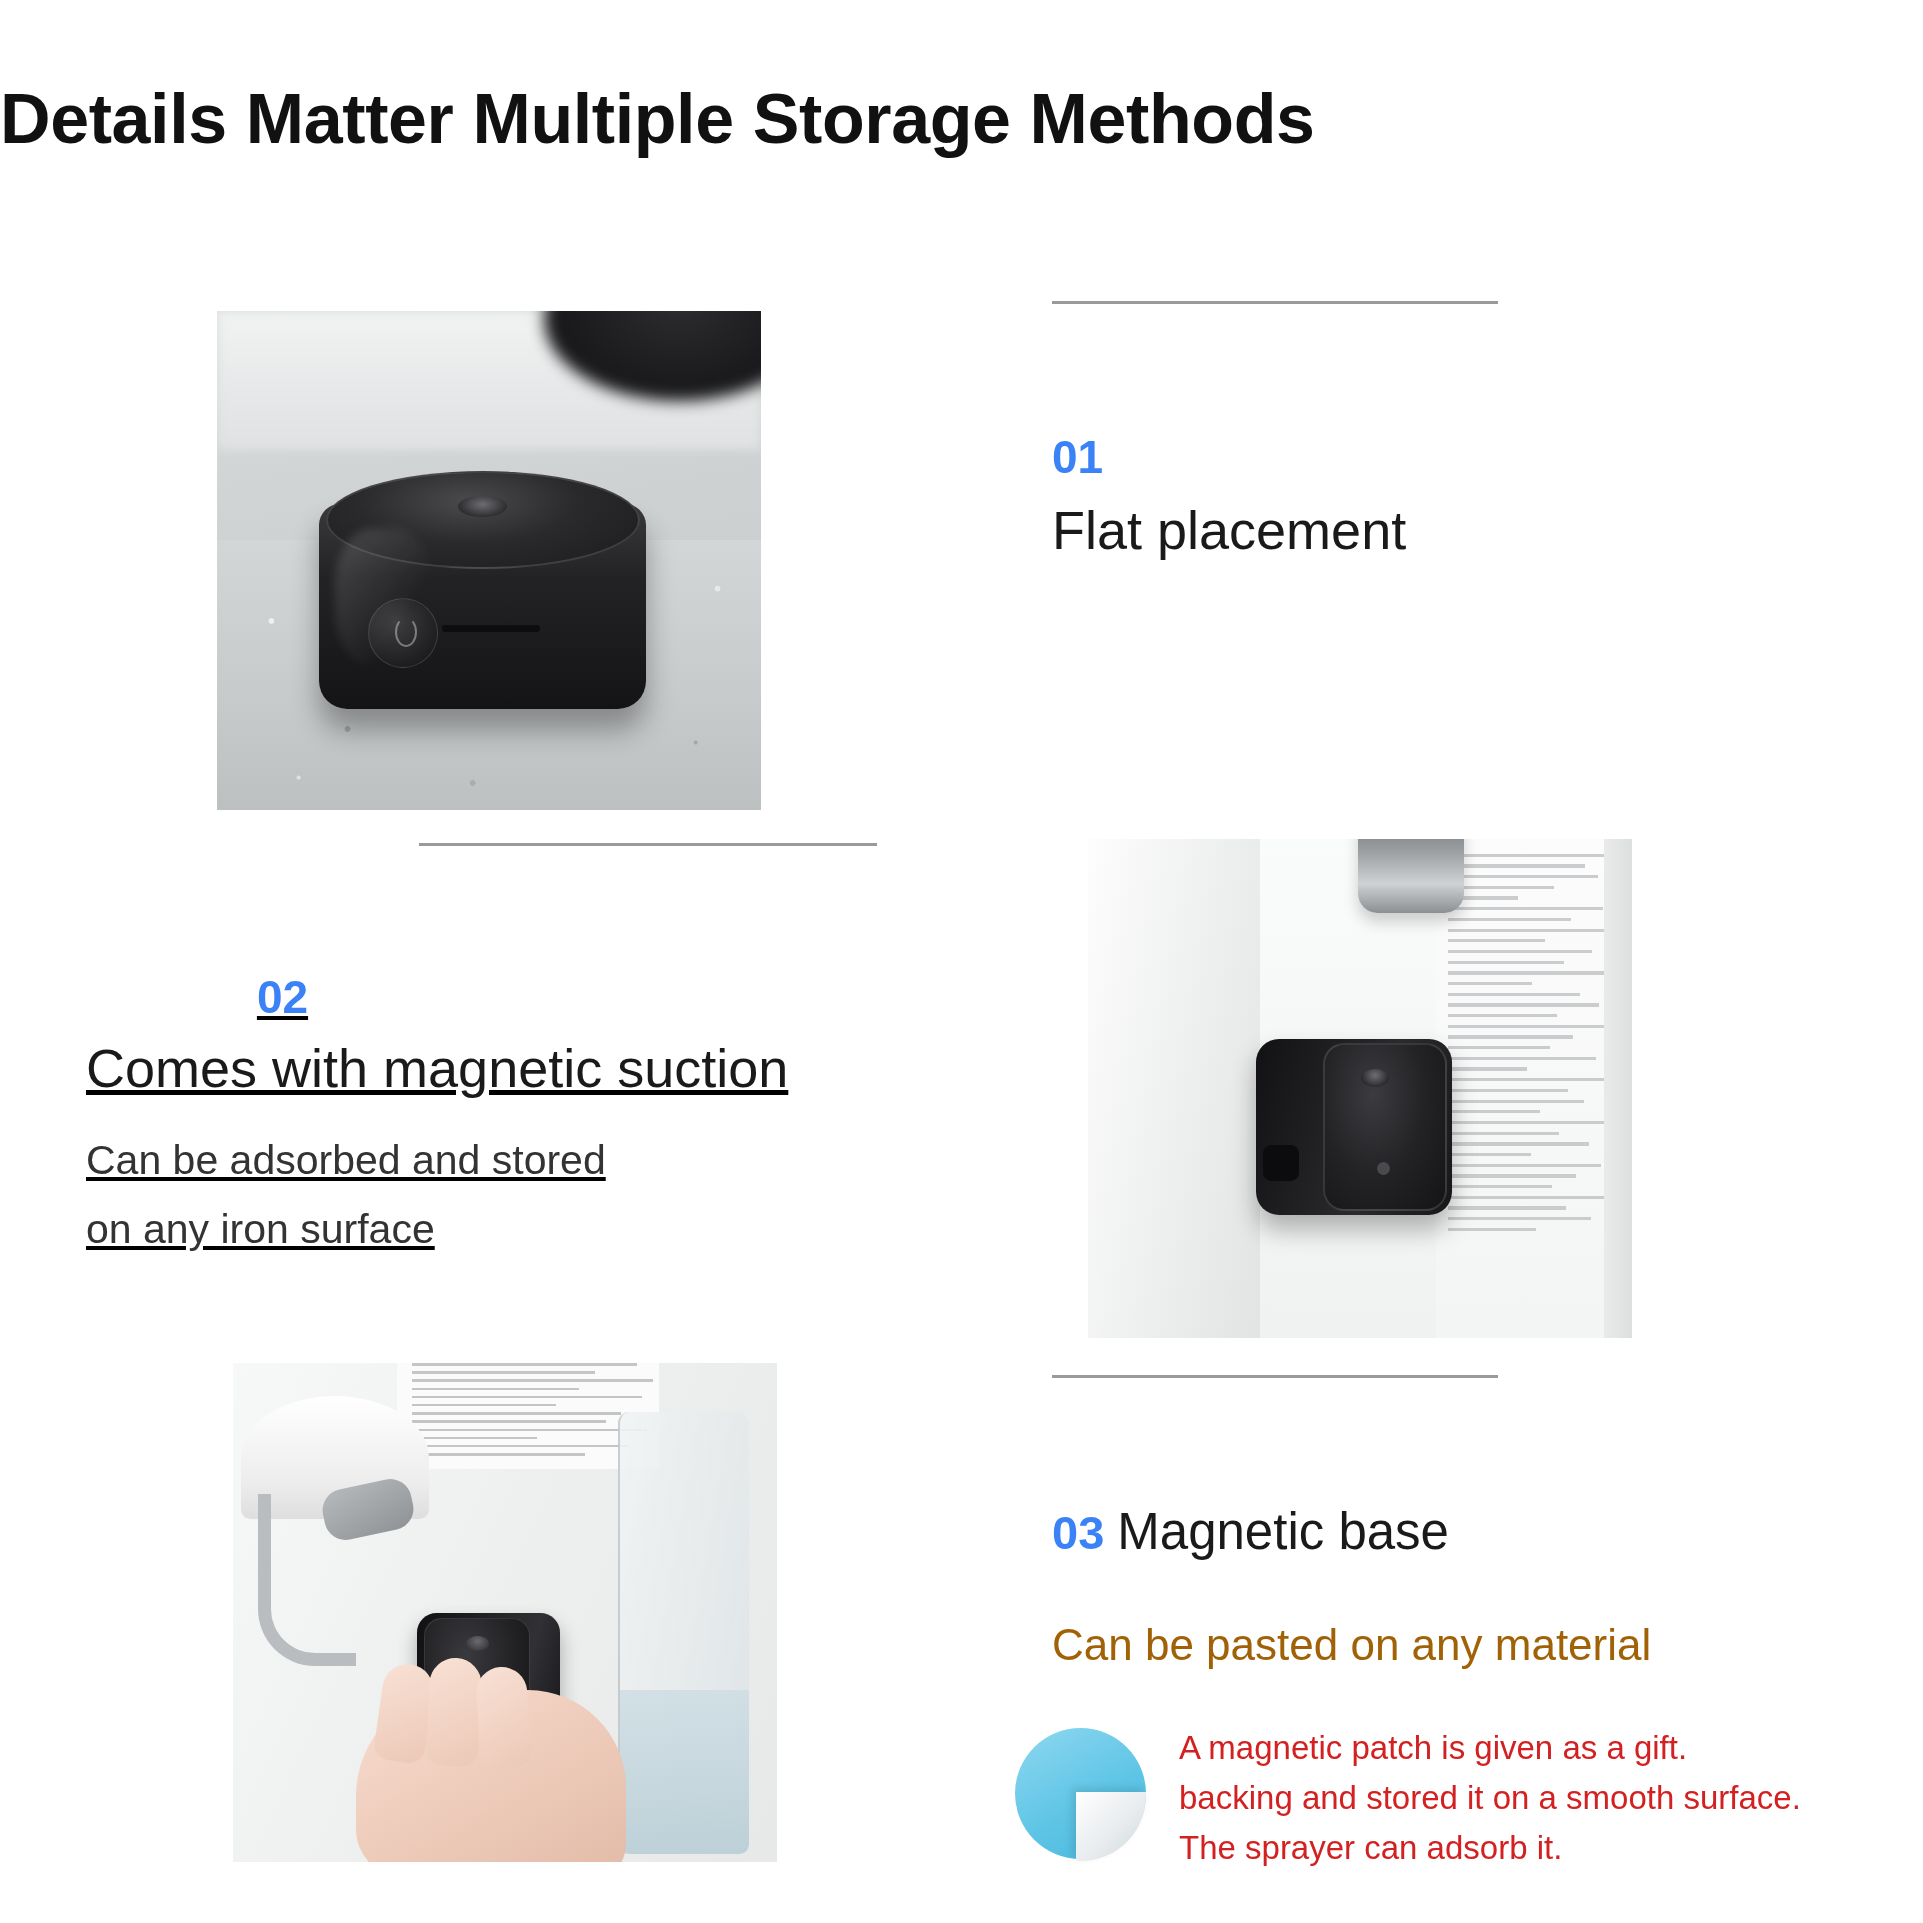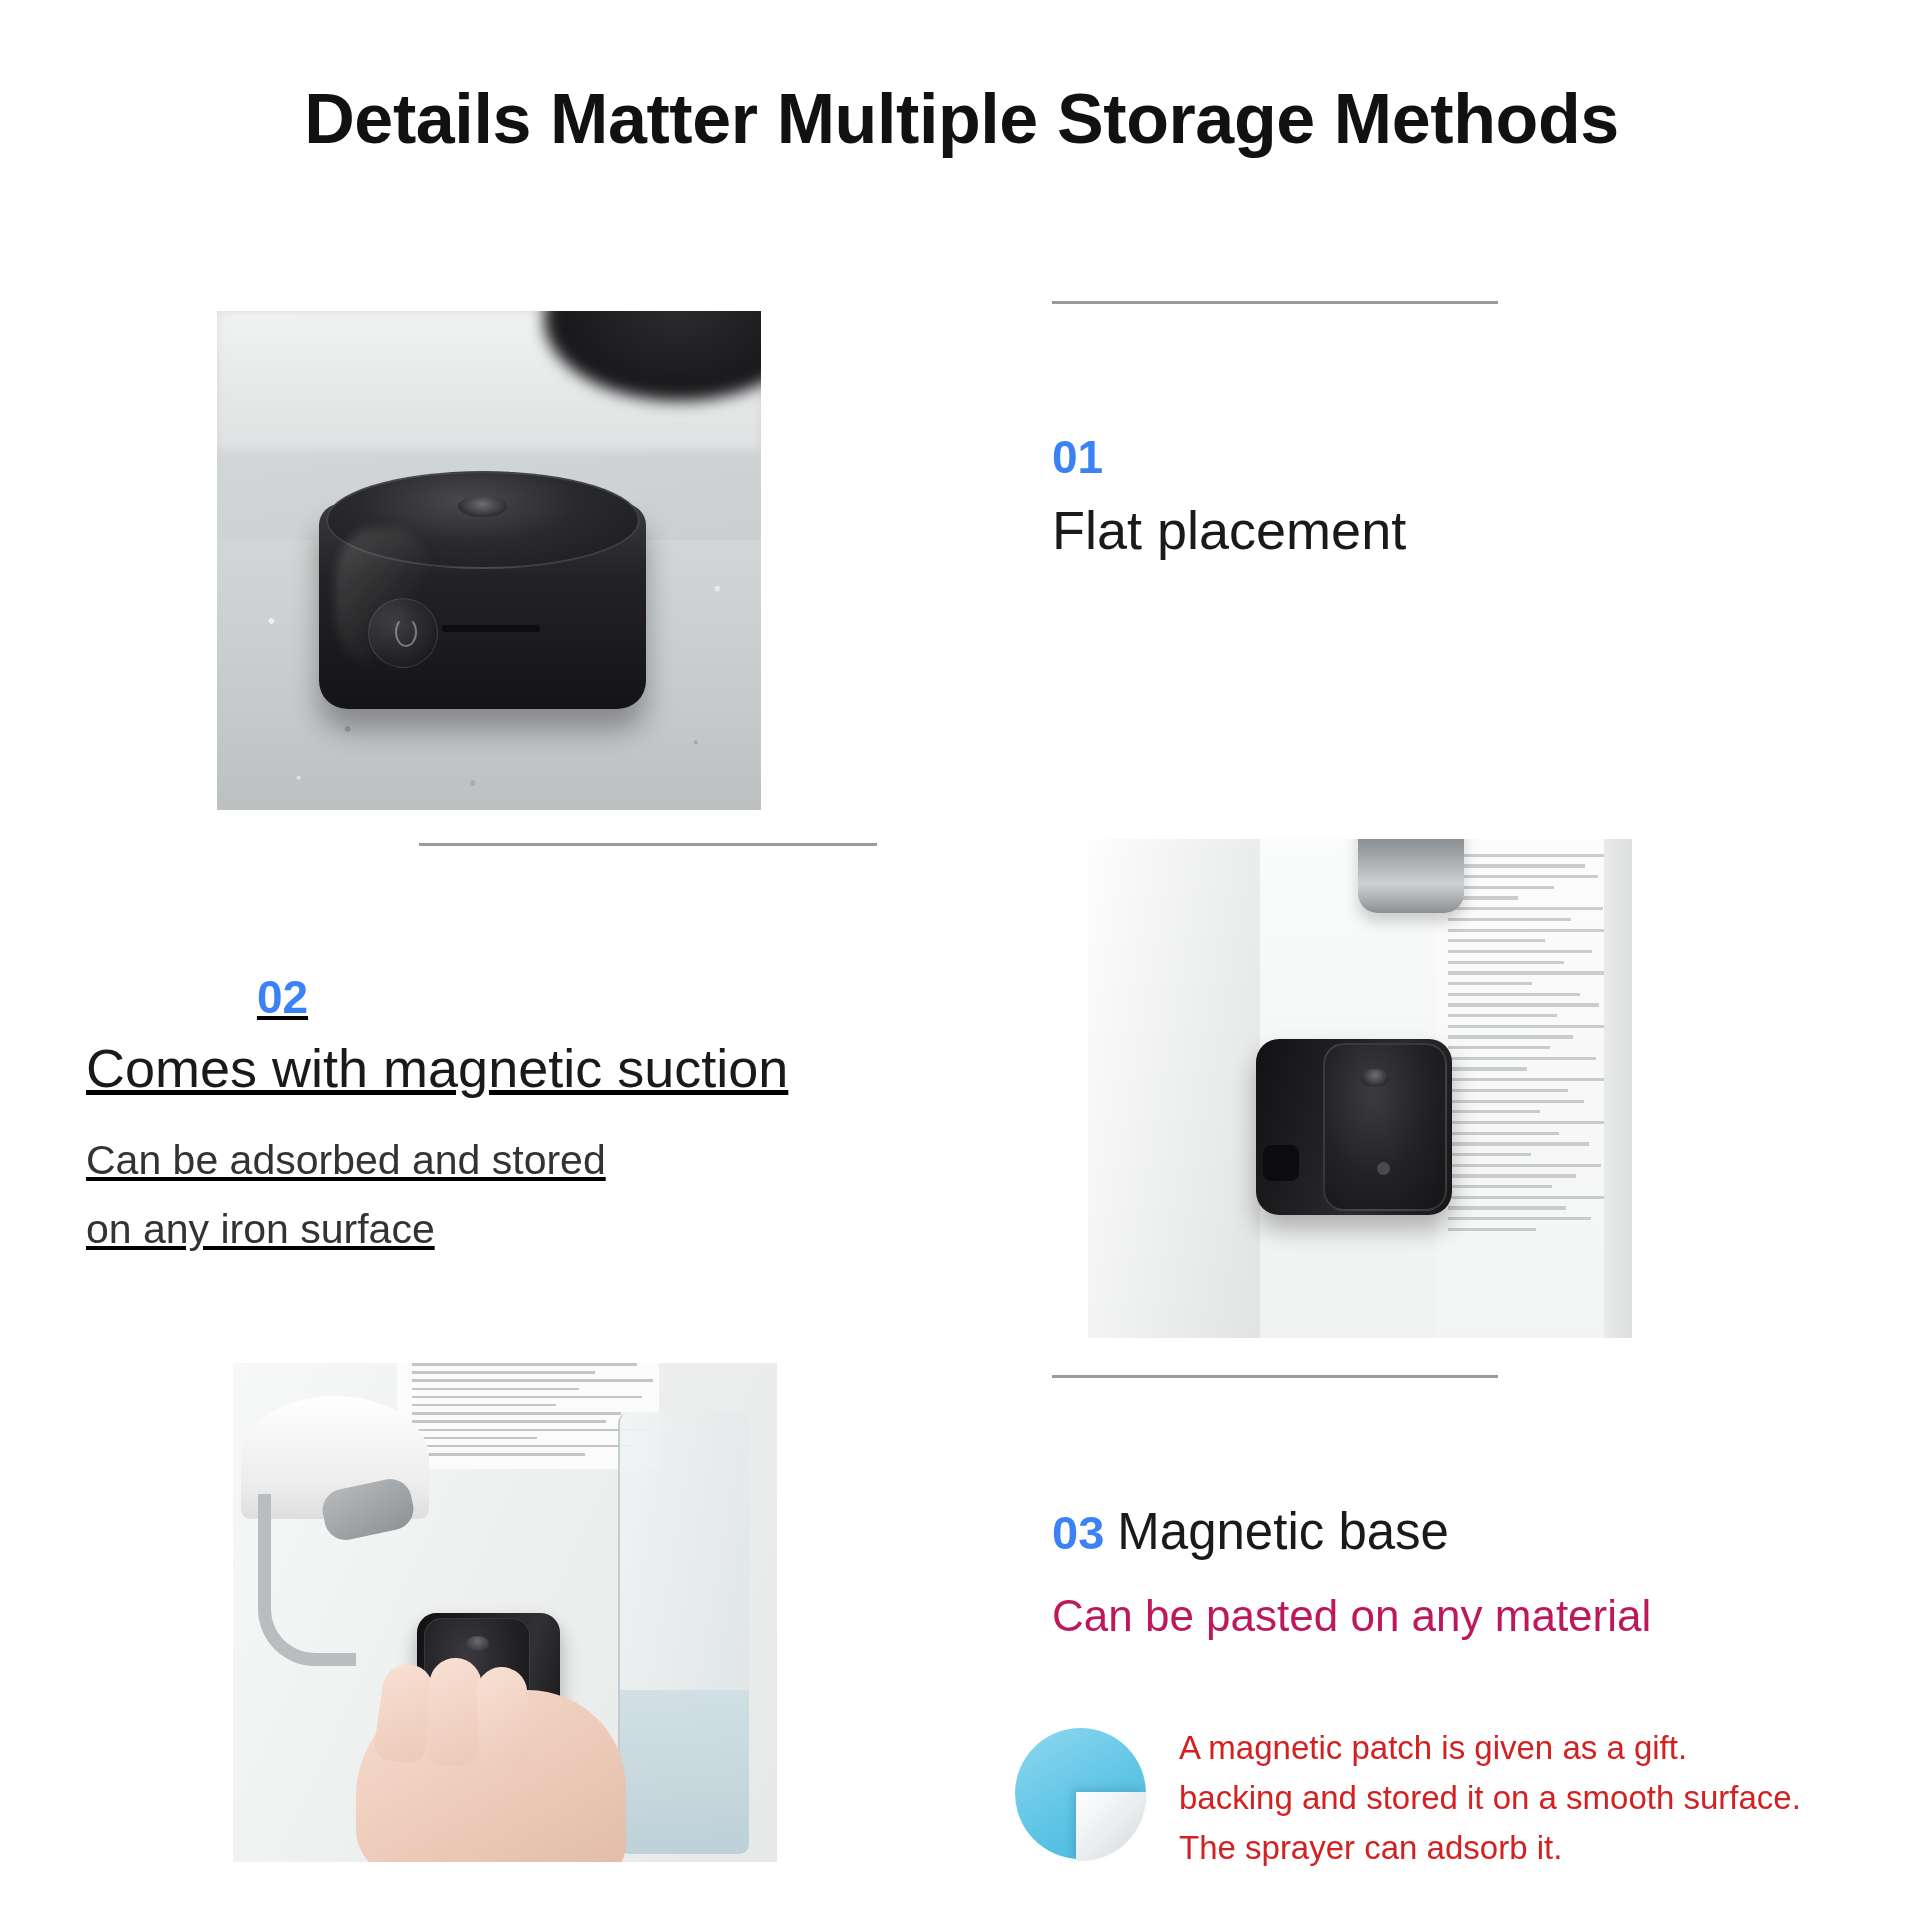--- a/index.html
+++ b/index.html
@@ -16,21 +16,21 @@
     height: 1923px;
     background: #ffffff;
   }
 
   
   .title {
     position: absolute;
     top: 79px;
     left: 0;
     width: 1923px;
-    text-align: center;
+    text-align: left;
     font-size: 70px;
     font-weight: bold;
     color: #111111;
     letter-spacing: -0.4px;
     white-space: nowrap;
   }
 
   
   .photo {
     position: absolute;
@@ -276,21 +276,21 @@
   
   #block-2 { left: 86px; top: 970px; width: 884px; text-align: left; text-decoration: underline; }
   #block-2 .num { font-size: 46px; display: block; text-align: center; width: 393px; }
   #block-2 .head { font-size: 54px; color: #1a1a1a; margin-top: 13px; }
   #block-2 .sub { font-size: 41px; color: #333333; margin-top: 34px; line-height: 1.35; }
 
   
   #block-3 { left: 1052px; top: 1502px; }
   #block-3 .headline { font-size: 51px; color: #1a1a1a; white-space: nowrap; }
   #block-3 .headline .num { font-size: 47px; margin-right: 13px; }
-  #block-3 .sub { font-size: 44px; color: #be185d; margin-top: 30px; white-space: nowrap; }
+  #block-3 .sub { font-size: 44px; color: #a16207; margin-top: 59px; white-space: nowrap; }
 
   
   #gift { position: absolute; left: 1015px; top: 1723px; width: 867px; }
   #gift .patch {
     position: absolute; left: 0; top: 4.9px; width: 131px; height: 131px;
   }
   #gift .patch .circle {
     position: absolute; left: 0; top: 0; width: 131px; height: 131px;
     border-radius: 50%;
     background: linear-gradient(150deg,#8fd8ef 0%, #5fc5e6 55%, #47b7dd 100%);

